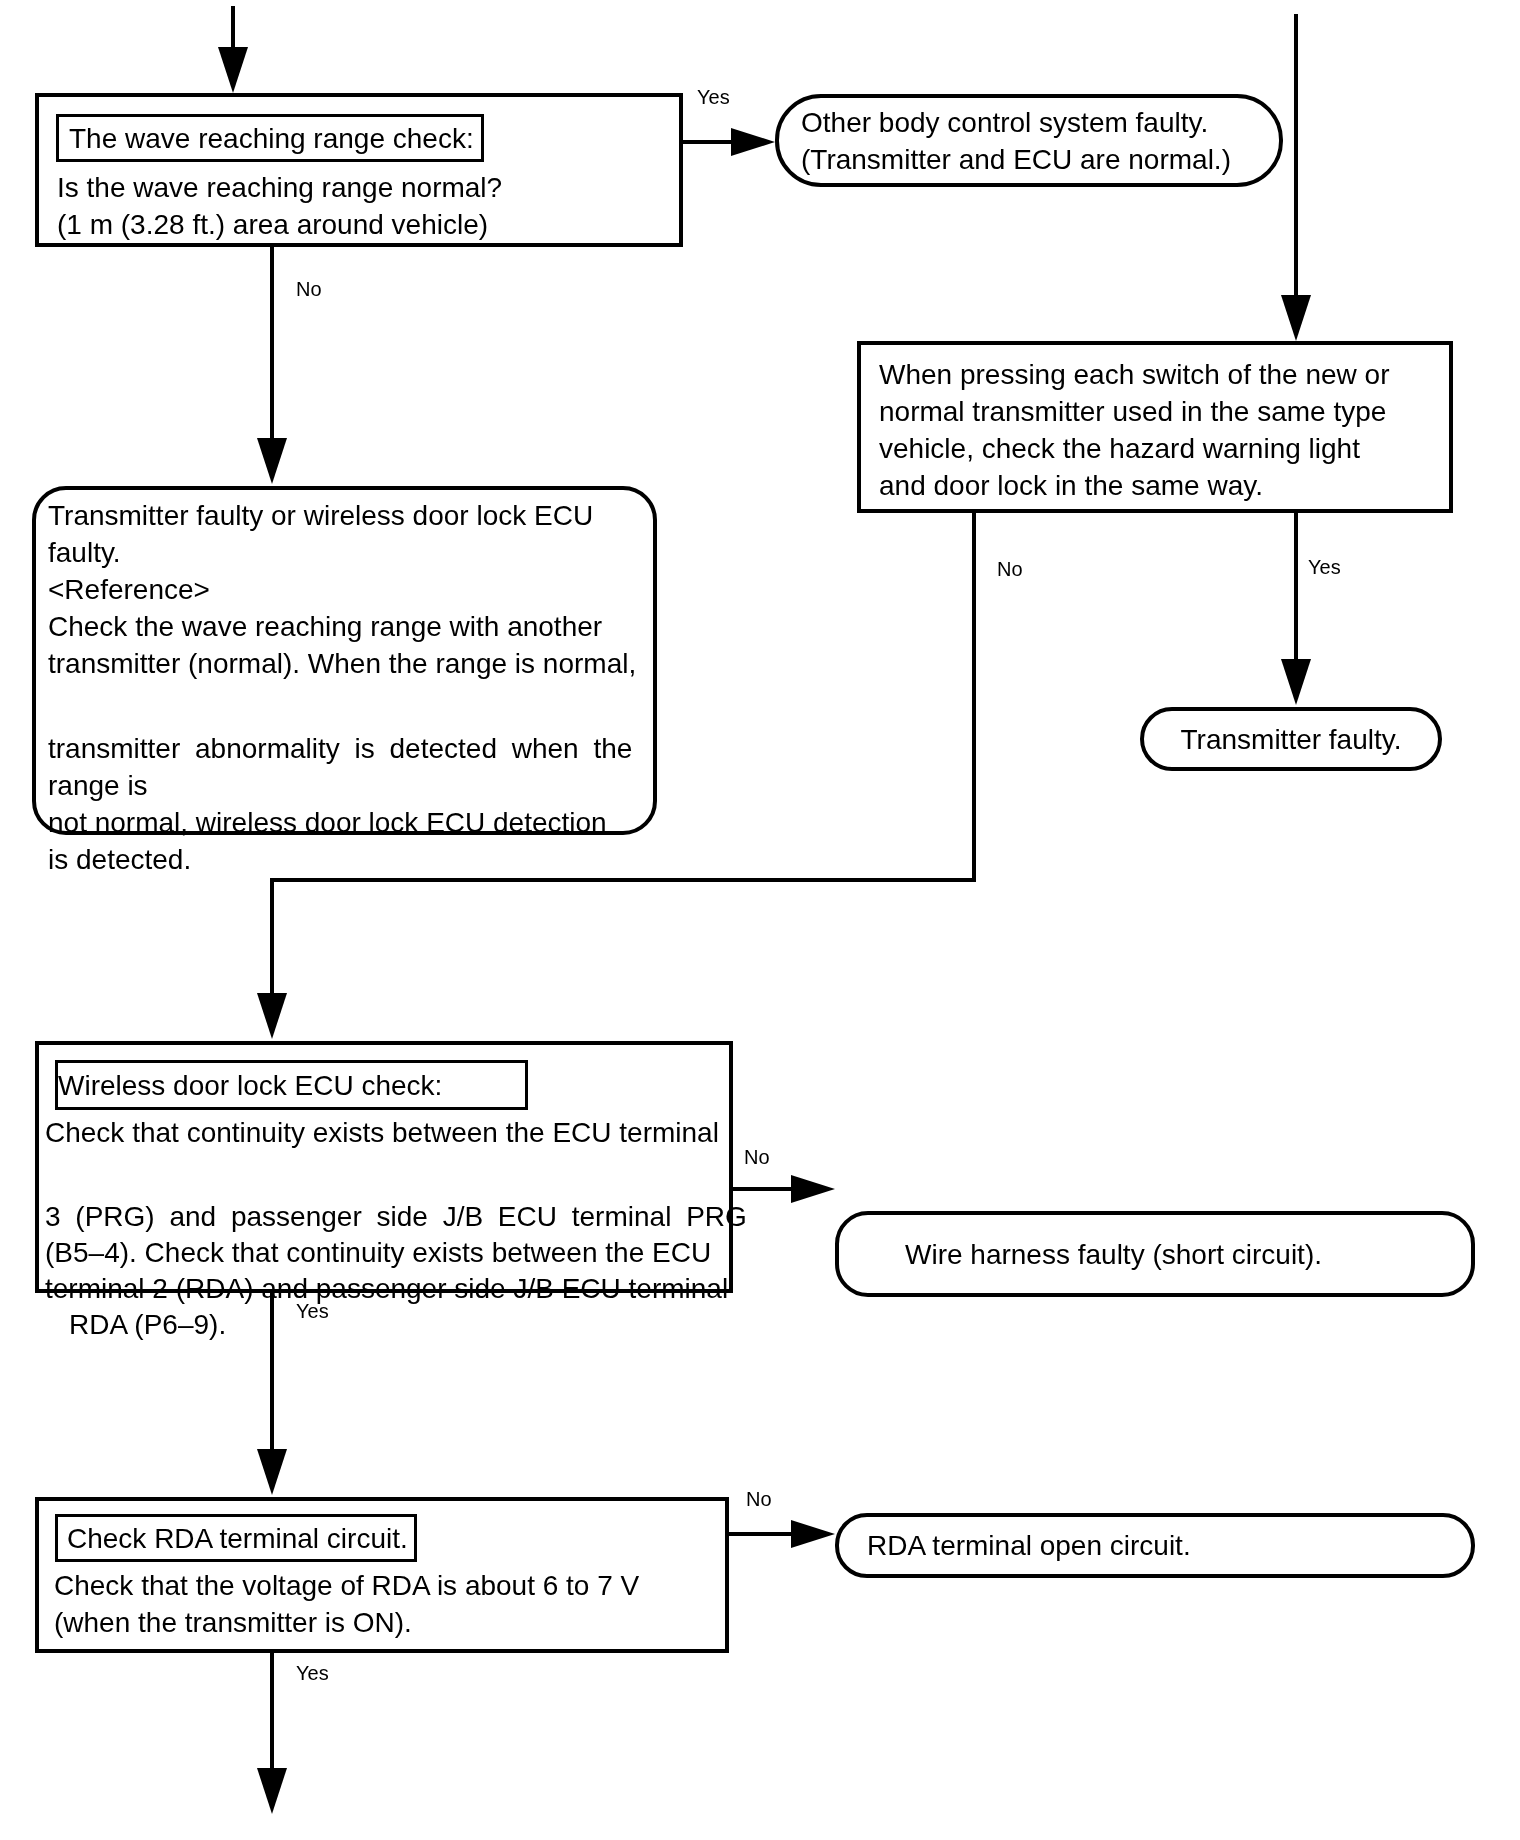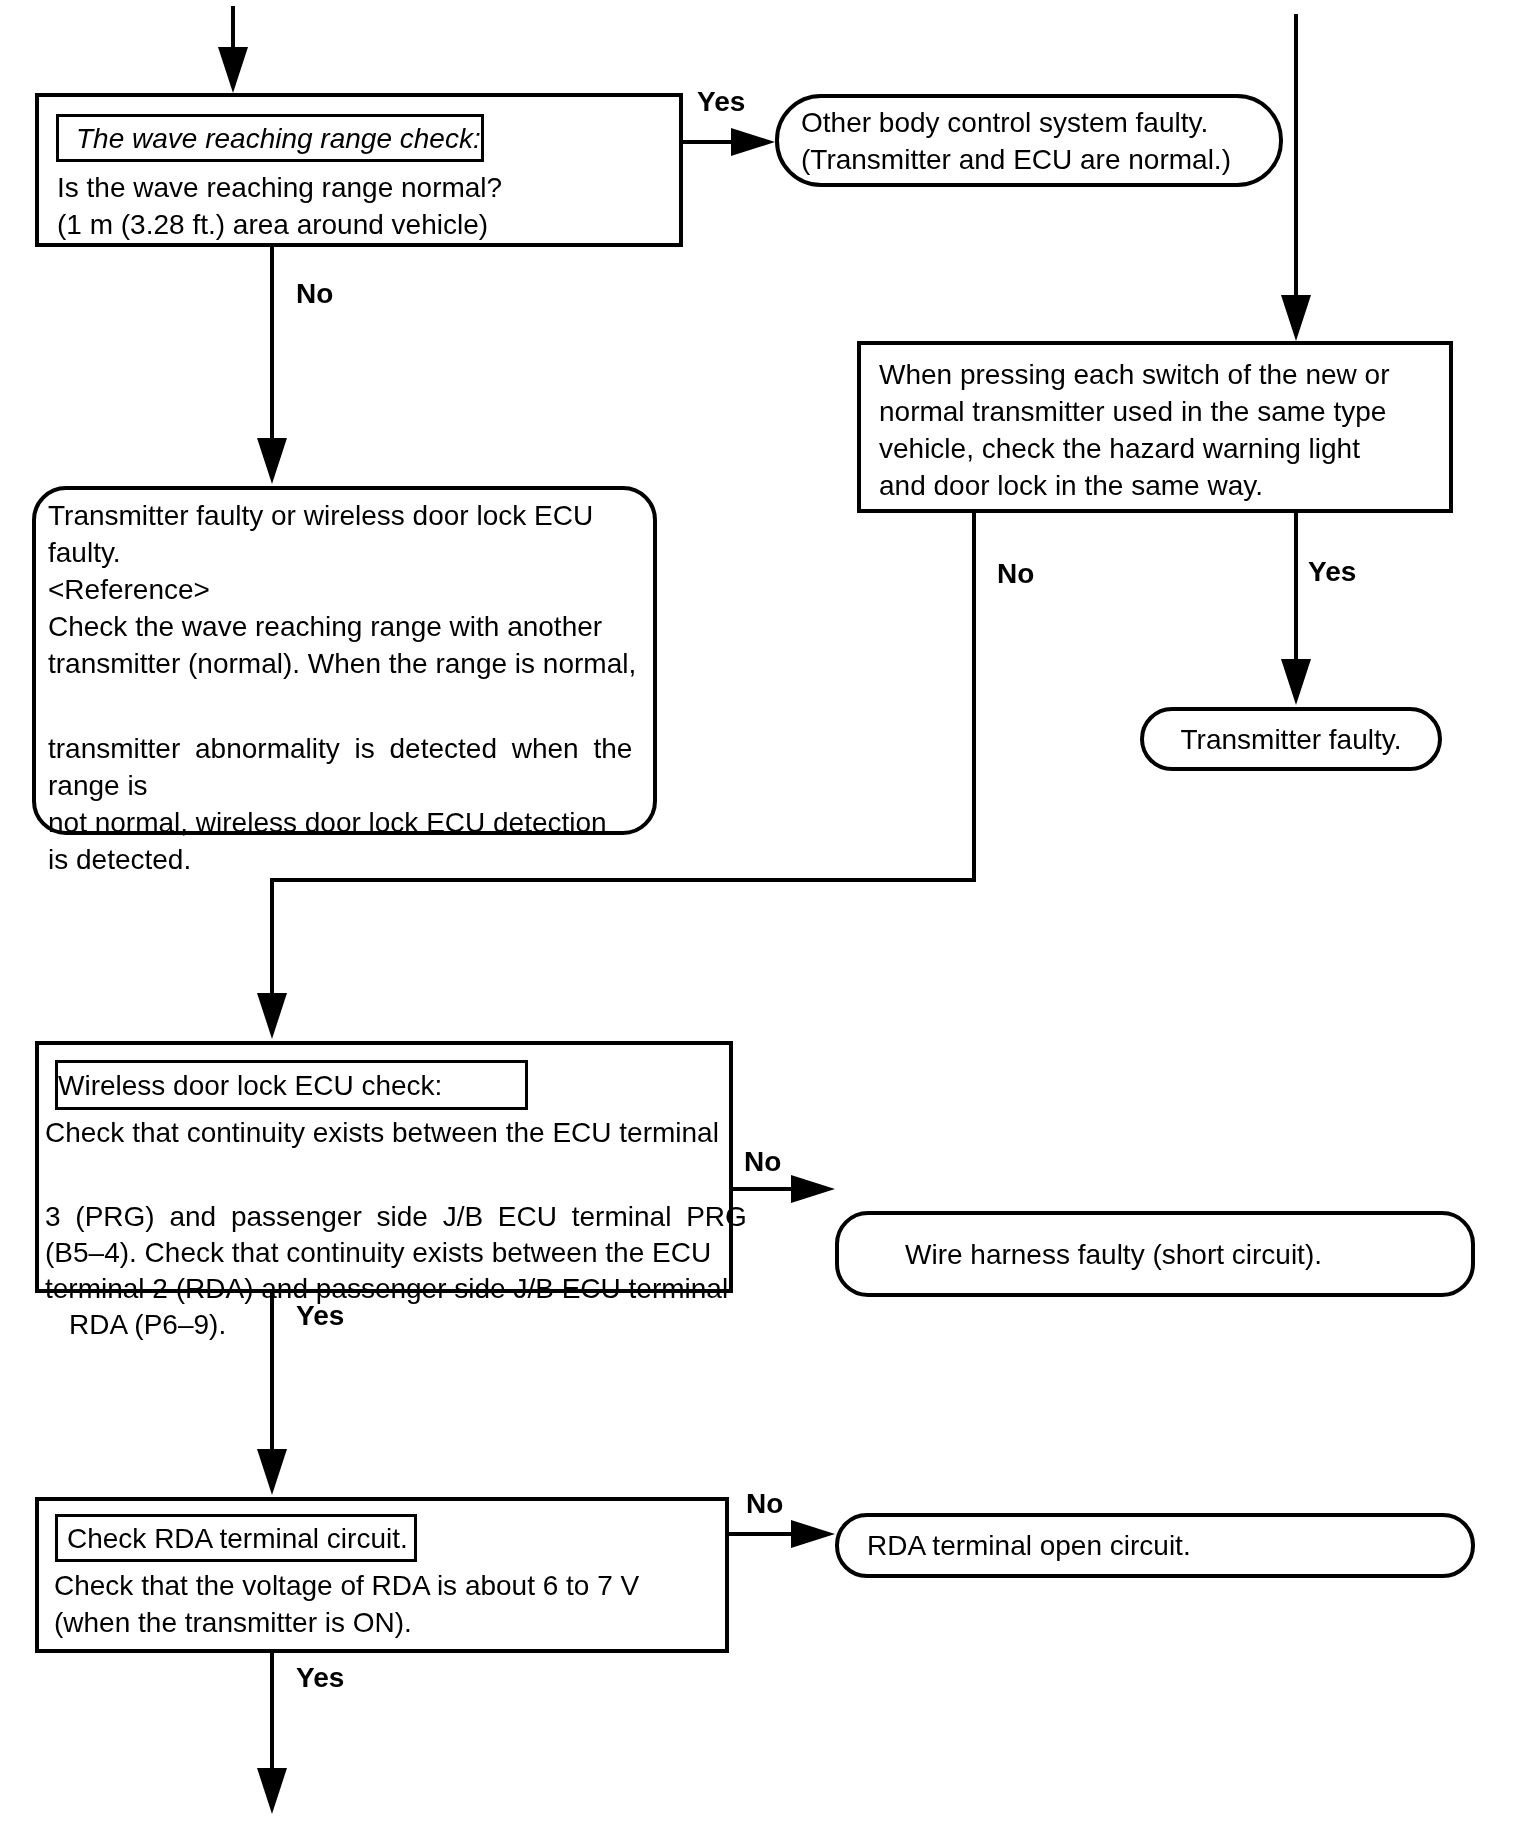--- a/index.html
+++ b/index.html
@@ -23,36 +23,36 @@
   .box{position:absolute;box-sizing:border-box;border:4px solid #000;background:#fff;}
   .stadium{border-radius:46px;display:flex;flex-direction:column;justify-content:center;}
   .biground{border-radius:34px;}
 
   
   .tbox{position:absolute;box-sizing:border-box;border:3px solid #000;
         display:flex;align-items:center;background:#fff;}
 
   .txt{font-size:28px;line-height:37px;white-space:nowrap;}
   .lines{position:absolute;}
-  .lbl{position:absolute;font-size:28px;white-space:nowrap;font-weight:bold;}
+  .lbl{position:absolute;font-size:20px;white-space:nowrap;}
   .jst{word-spacing:7px;margin-top:48px;}
 </style>
 </head>
 <body>
 
 <div class="canvas">
 
   <div class="vl" style="left:231px;top:6px;height:44px;"></div>
   <div class="ah-d" style="left:218px;top:47px;"></div>
 
   <div class="vl" style="left:1294px;top:14px;height:285px;"></div>
   <div class="ah-d" style="left:1281px;top:295px;"></div>
 
   <div class="box" style="left:35px;top:93px;width:648px;height:154px;">
-    <div class="tbox" style="left:17px;top:17px;width:428px;height:48px;padding-left:17px;font-style:italic;">
+    <div class="tbox" style="left:17px;top:17px;width:428px;height:48px;padding-left:10px;">
       <span class="txt">The wave reaching range check:</span>
     </div>
     <div class="lines" style="left:18px;top:72px;">
       <div class="txt">Is the wave reaching range normal?</div>
       <div class="txt">(1 m (3.28 ft.) area around vehicle)</div>
     </div>
   </div>
 
   <div class="lbl" style="left:697px;top:86px;">Yes</div>
   <div class="hl" style="left:683px;top:140px;width:50px;"></div>

